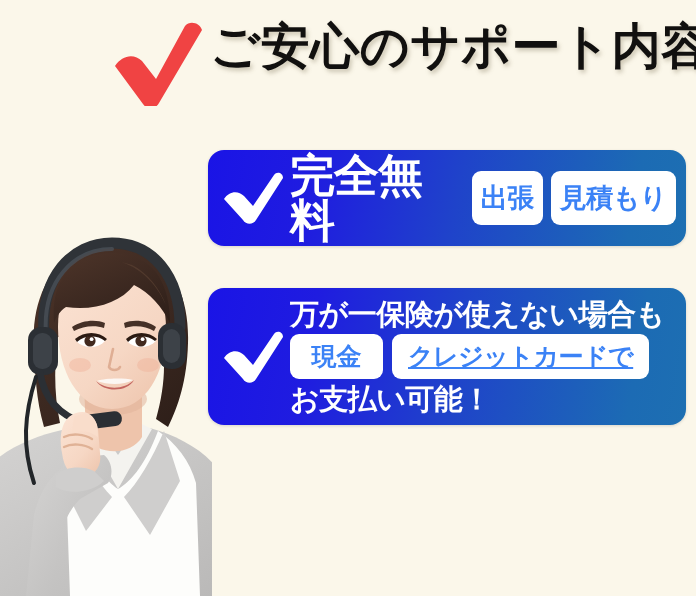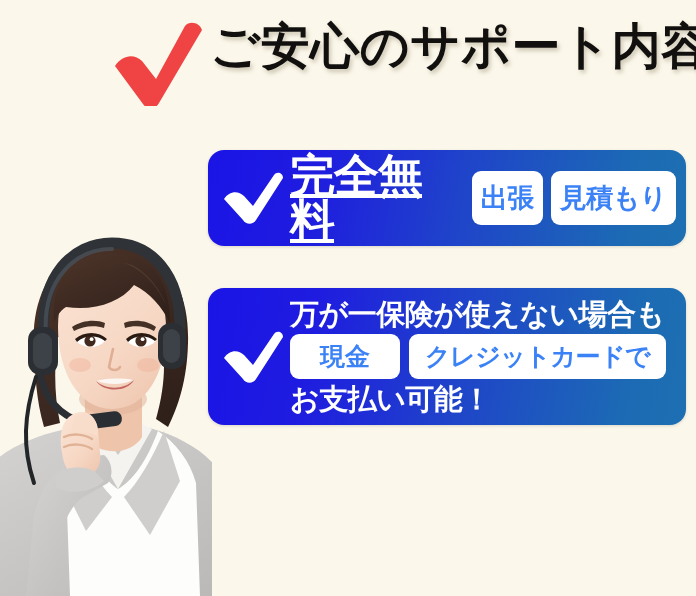--- a/index.html
+++ b/index.html
@@ -92,43 +92,43 @@
   }
 
   .jp-hl {
     font-family:"DejaVu Sans","Liberation Sans",sans-serif;
     font-weight:900;
     color:#ffffff;
   }
 
   
   #box-free .box-body { flex-direction:row; align-items:center; gap:8px; padding-left:2px; }
-  .free-main { font-size:45px; line-height:1; letter-spacing:-1px;text-decoration:underline; }
+  .free-main { font-size:45px; line-height:1; letter-spacing:-1px; }
 
   
   .pill {
     background:#ffffff;
     color:#3b82f6;
     border-radius:9px;
     font-family:"DejaVu Sans","Liberation Sans",sans-serif;
     font-weight:900;
     display:inline-flex;
     align-items:center;
     justify-content:center;
     white-space:nowrap;
   }
   .pill-free   { font-size:27px; height:54px; padding:0 9px; letter-spacing:-0.5px; }
 
   
   #box-payment .box-body { gap:3px; padding-left:2px; }
   .pay-top    { font-size:29px; line-height:1.05; letter-spacing:-0.5px; }
   .pay-bottom { font-size:29px; line-height:1.05; letter-spacing:-0.5px; }
   .pay-pills  { display:flex; gap:9px; margin:2px 0; }
-  .pill-cash  { font-size:25px; height:45px; width:110px; letter-spacing:0px; }
-  .pill-card  { font-size:25px; height:45px; padding:10px 16px; letter-spacing:-0.5px; }
+  .pill-cash  { font-size:25px; height:45px; width:93px; letter-spacing:0px; }
+  .pill-card  { font-size:25px; height:45px; padding:10px 16px; letter-spacing:-0.5px;text-decoration:underline; }
 
   
   #box-cancel .box-check { margin-left:12px; }
   #box-cancel .box-body { gap:0px; padding-left:2px; }
   .cancel-top { font-size:28px; line-height:1.05; letter-spacing:-0.8px; }
   .cancel-bottom { display:flex; align-items:baseline; gap:8px; }
   .cancel-reba { font-size:27px; line-height:1; letter-spacing:-0.5px; }
   .cancel-ok   { font-size:45px; line-height:1.05; letter-spacing:-0.5px; }
 </style>
 </head>

